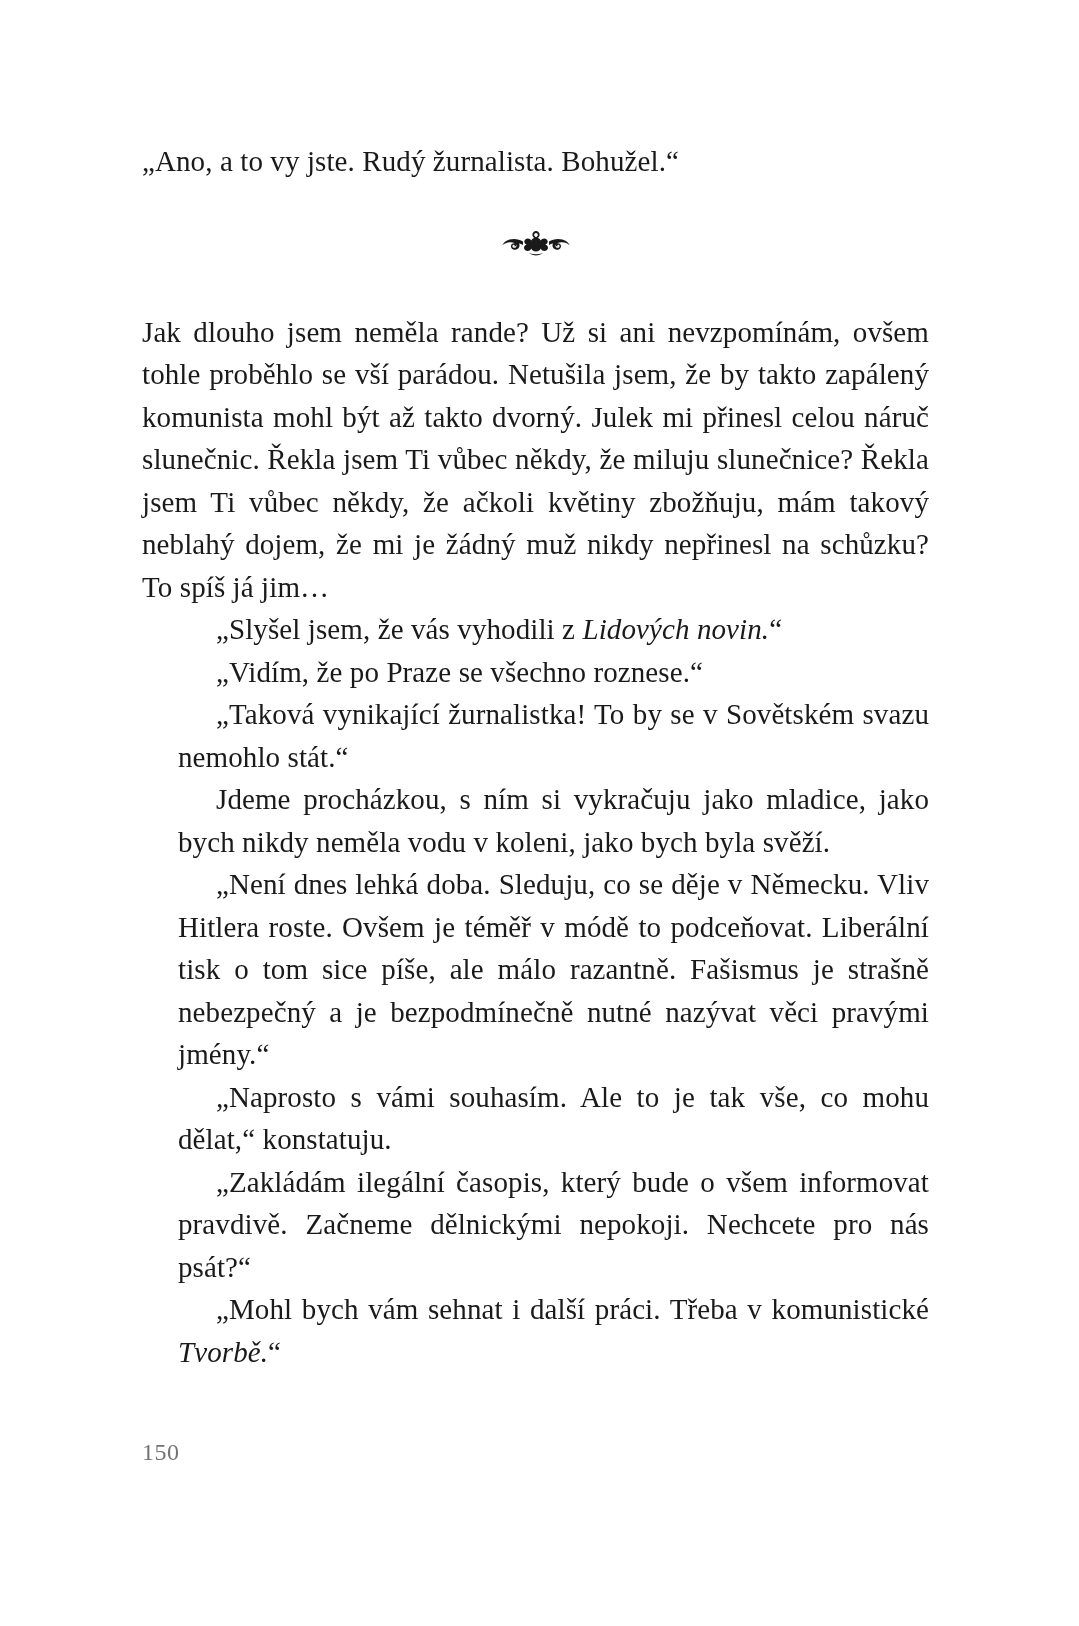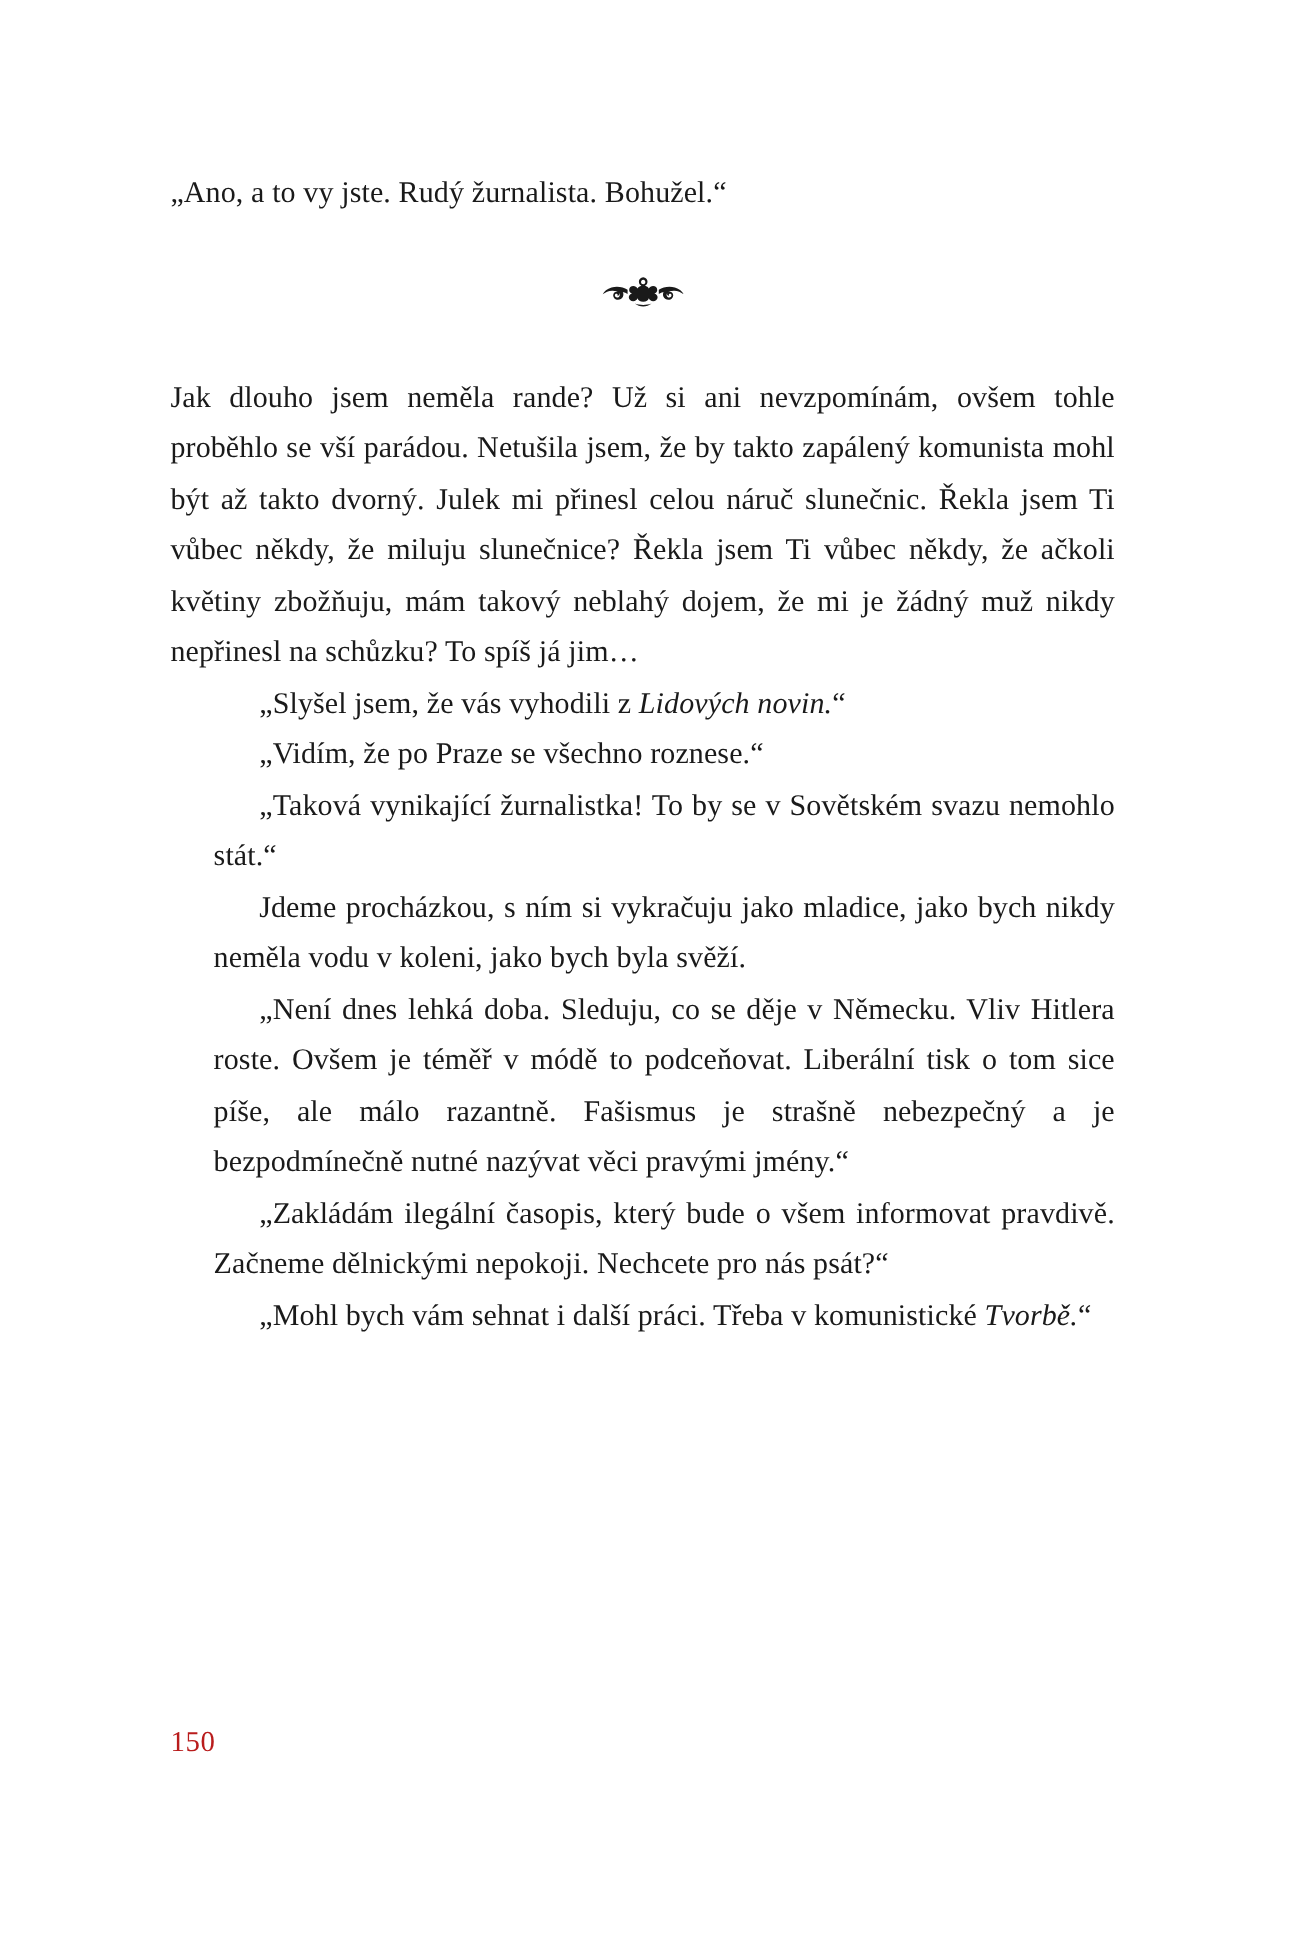--- a/index.html
+++ b/index.html
@@ -18,21 +18,21 @@
   .page {
     position: absolute;
     top: 0;
     left: 0;
     width: 1079px;
     height: 1626px;
     box-sizing: border-box;
     padding: 140px 150px 0 142px;
   }
   .text-block {
-    font-size: 25px;
+    font-size: 29px;
     line-height: 42.5px;
     text-align: justify;
     text-justify: inter-word;
     letter-spacing: 0.1px;
   }
   .para {
     margin: 0;
     text-indent: 0;
   }
   .para.indent {
@@ -50,21 +50,21 @@
     vertical-align: middle;
   }
   .italic {
     font-style: italic;
   }
   .folio {
     position: absolute;
     left: 142px;
     bottom: 160px;
     font-size: 24px;
-    color: #b91c1c;
+    color: #737373;
     letter-spacing: 0.5px;
   }
   .first-group {
     margin-bottom: 0;
   }
 </style>
 </head>
 <body>
 
 <div class="page">
@@ -84,19 +84,20 @@
     </svg>
   </div>
 
   <div class="text-block">
     <p class="para">Jak dlouho jsem neměla rande? Už si ani nevzpomínám, ovšem tohle proběhlo se vší parádou. Netušila jsem, že by takto zapálený komunista mohl být až takto dvorný. Julek mi přinesl celou náruč slunečnic. Řekla jsem Ti vůbec někdy, že miluju slunečnice? Řekla jsem Ti vůbec někdy, že ačkoli květiny zbožňuju, mám takový neblahý dojem, že mi je žádný muž nikdy nepřinesl na schůzku? To spíš já jim…</p>
     <p class="para indent"><span>„Slyšel jsem, že vás vyhodili z </span><span class="italic">Lidových novin.</span><span>“</span></p>
     <p class="para indent">„Vidím, že po Praze se všechno roznese.“</p>
     <p class="para indent">„Taková vynikající žurnalistka! To by se v Sovětském svazu nemohlo stát.“</p>
     <p class="para indent">Jdeme procházkou, s ním si vykračuju jako mladice, jako bych nikdy neměla vodu v koleni, jako bych byla svěží.</p>
     <p class="para indent">„Není dnes lehká doba. Sleduju, co se děje v Německu. Vliv Hitlera roste. Ovšem je téměř v módě to podceňovat. Liberální tisk o tom sice píše, ale málo razantně. Fašismus je strašně nebezpečný a je bezpodmínečně nutné nazývat věci pravými jmény.“</p>
+    <p class="para indent">„Naprosto s vámi souhasím. Ale to je tak vše, co mohu dělat,“ konstatuju.</p>
     <p class="para indent">„Zakládám ilegální časopis, který bude o všem informovat pravdivě. Začneme dělnickými nepokoji. Nechcete pro nás psát?“</p>
     <p class="para indent"><span>„Mohl bych vám sehnat i další práci. Třeba v komunistické </span><span class="italic">Tvorbě.</span><span>“</span></p>
   </div>
 
   <div class="folio">150</div>
 
 </div>
 
 </body></html>

